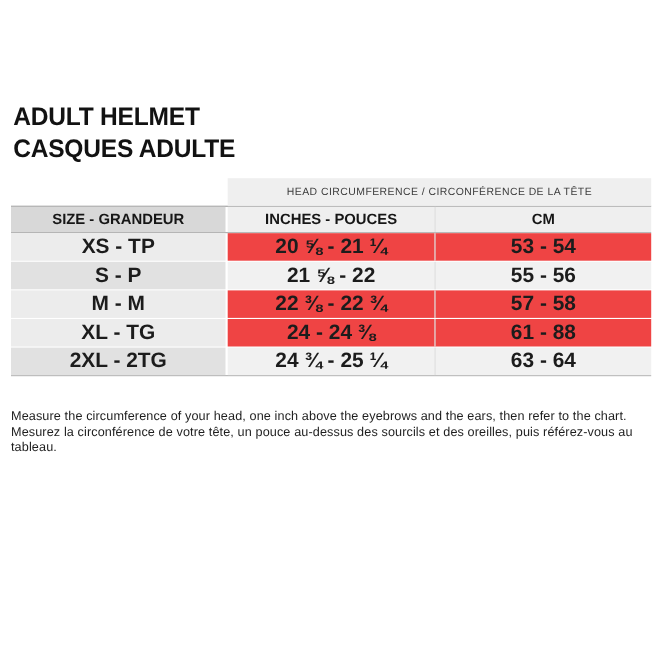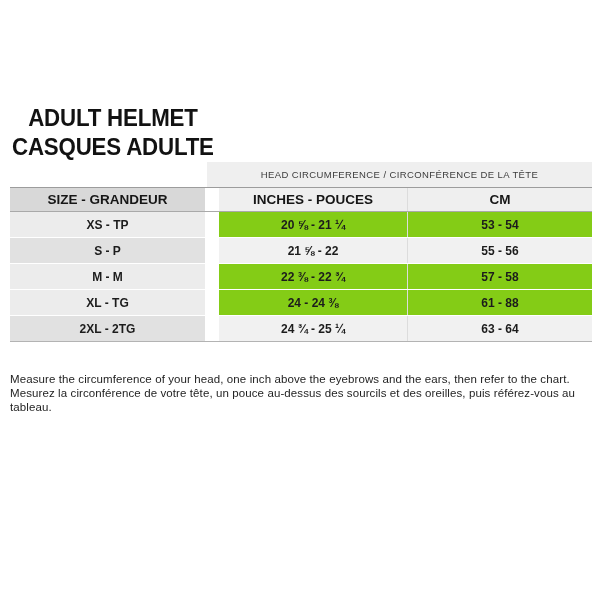--- a/index.html
+++ b/index.html
@@ -6,37 +6,37 @@
   html, body { width: 600px; height: 600px; }
   body {
     position: relative;
     background: #ffffff;
     font-family: "Liberation Sans", sans-serif;
     color: #111;
     overflow: hidden;
   }
 
   
-  .title-block { position: absolute; left: 12px; top: 104px; text-align: center; }
+  .title-block { position: absolute; left: 12px; top: 92px; }
   .title-line {
     font-size: 23px;
     font-weight: bold;
     line-height: 29px;
     letter-spacing: -0.2px;
     color: #121212;
     transform: scaleX(0.97);
     transform-origin: left center;
     white-space: nowrap;
   }
 
   
   .size-table { position: absolute; left: 10px; top: 162px; width: 582px; }
   .row { display: flex; width: 100%; text-align: right; }
   .cell { display: flex; align-items: center; justify-content: center; white-space: nowrap; }
-  .c1 { width: 195px; margin-right: 14px; }
+  .c1 { width: 195px; margin-right: 2px; }
   .c2 { width: 188px; }
   .c3 { flex: 1; border-left: 1px solid #dcdcdc; }
 
   .band-row { height: 25px; }
   .band-spacer { width: 197px; }
   .band {
     flex: 1;
     background: #efefef;
     display: flex; align-items: center; justify-content: center;
     font-size: 9.5px;
@@ -49,23 +49,23 @@
     height: 25px;
     border-top: 1px solid #9c9c9c;
     border-bottom: 1px solid #a9a9a9;
   }
   .header-row .cell { font-weight: bold; font-size: 13.5px; color: #161616; }
   .header-row .c1 { background: #d8d8d8; }
   .header-row .c2, .header-row .c3 { background: #efefef; }
 
   .data-row { height: 26px; border-bottom: 1px solid #ffffff; }
   .data-row:last-child { border-bottom: 1px solid #b3b3b3; }
-  .data-row .cell { font-weight: bold; font-size: 12px; color: #1c1c1c; }
+  .data-row .cell { font-weight: bold; font-size: 19px; color: #1c1c1c; }
   .data-row.odd  .c1 { background: #ececec; }
-  .data-row.odd  .c2, .data-row.odd  .c3 { background: #84cc16; }
+  .data-row.odd  .c2, .data-row.odd  .c3 { background: #ef4444; }
   .data-row.even .c1 { background: #e1e1e1; }
   .data-row.even .c2, .data-row.even .c3 { background: #f1f1f1; }
 
   
   .footer {
     position: absolute;
     left: 10px;
     top: 372px;
     font-size: 11.5px;
     line-height: 14px;

